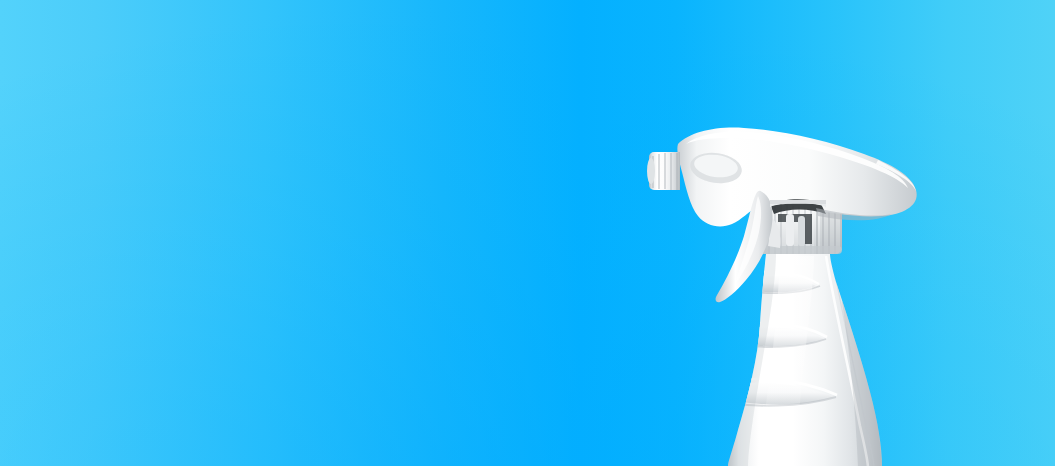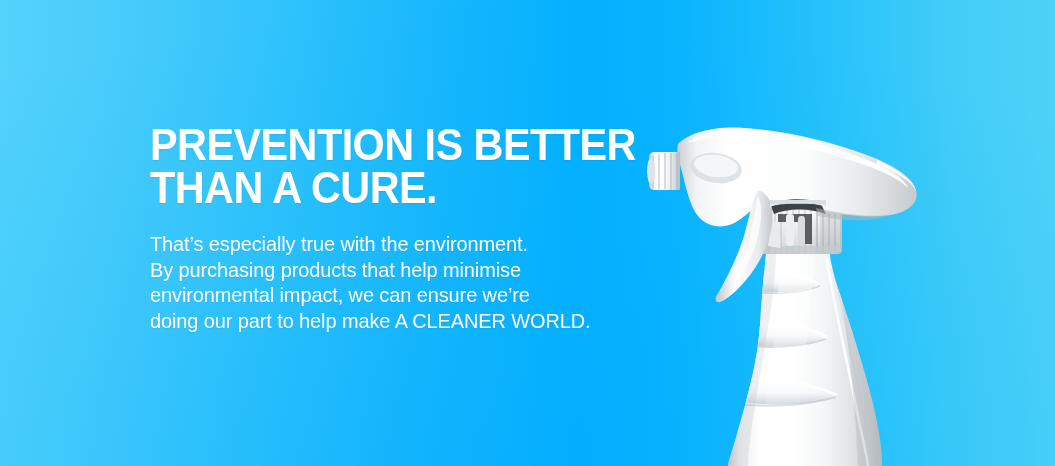--- a/index.html
+++ b/index.html
@@ -72,28 +72,20 @@
     width:330px; height:370px;
     z-index:4;
   }
   .product svg { display:block; width:100%; height:100%; overflow:visible; }
 </style>
 </head>
 <body>
 
 <div class="banner">
 
-  <div class="copy">
-    <div class="headline">PREVENTION IS BETTER
-THAN A CURE.</div>
-    <div class="body-copy">That’s especially true with the environment.
-By purchasing products that help minimise
-environmental impact, we can ensure we’re
-doing our part to help make A CLEANER WORLD.</div>
-  </div>
 
   <div class="product">
     <svg viewBox="0 0 330 370" xmlns="http://www.w3.org/2000/svg">
       <defs>
         <linearGradient id="plasticX" x1="0" y1="0" x2="1" y2="0">
           <stop offset="0" stop-color="#b9bec2"></stop>
           <stop offset="0.10" stop-color="#e3e6e8"></stop>
           <stop offset="0.26" stop-color="#ffffff"></stop>
           <stop offset="0.46" stop-color="#fdfdfd"></stop>
           <stop offset="0.68" stop-color="#eceef0"></stop>

